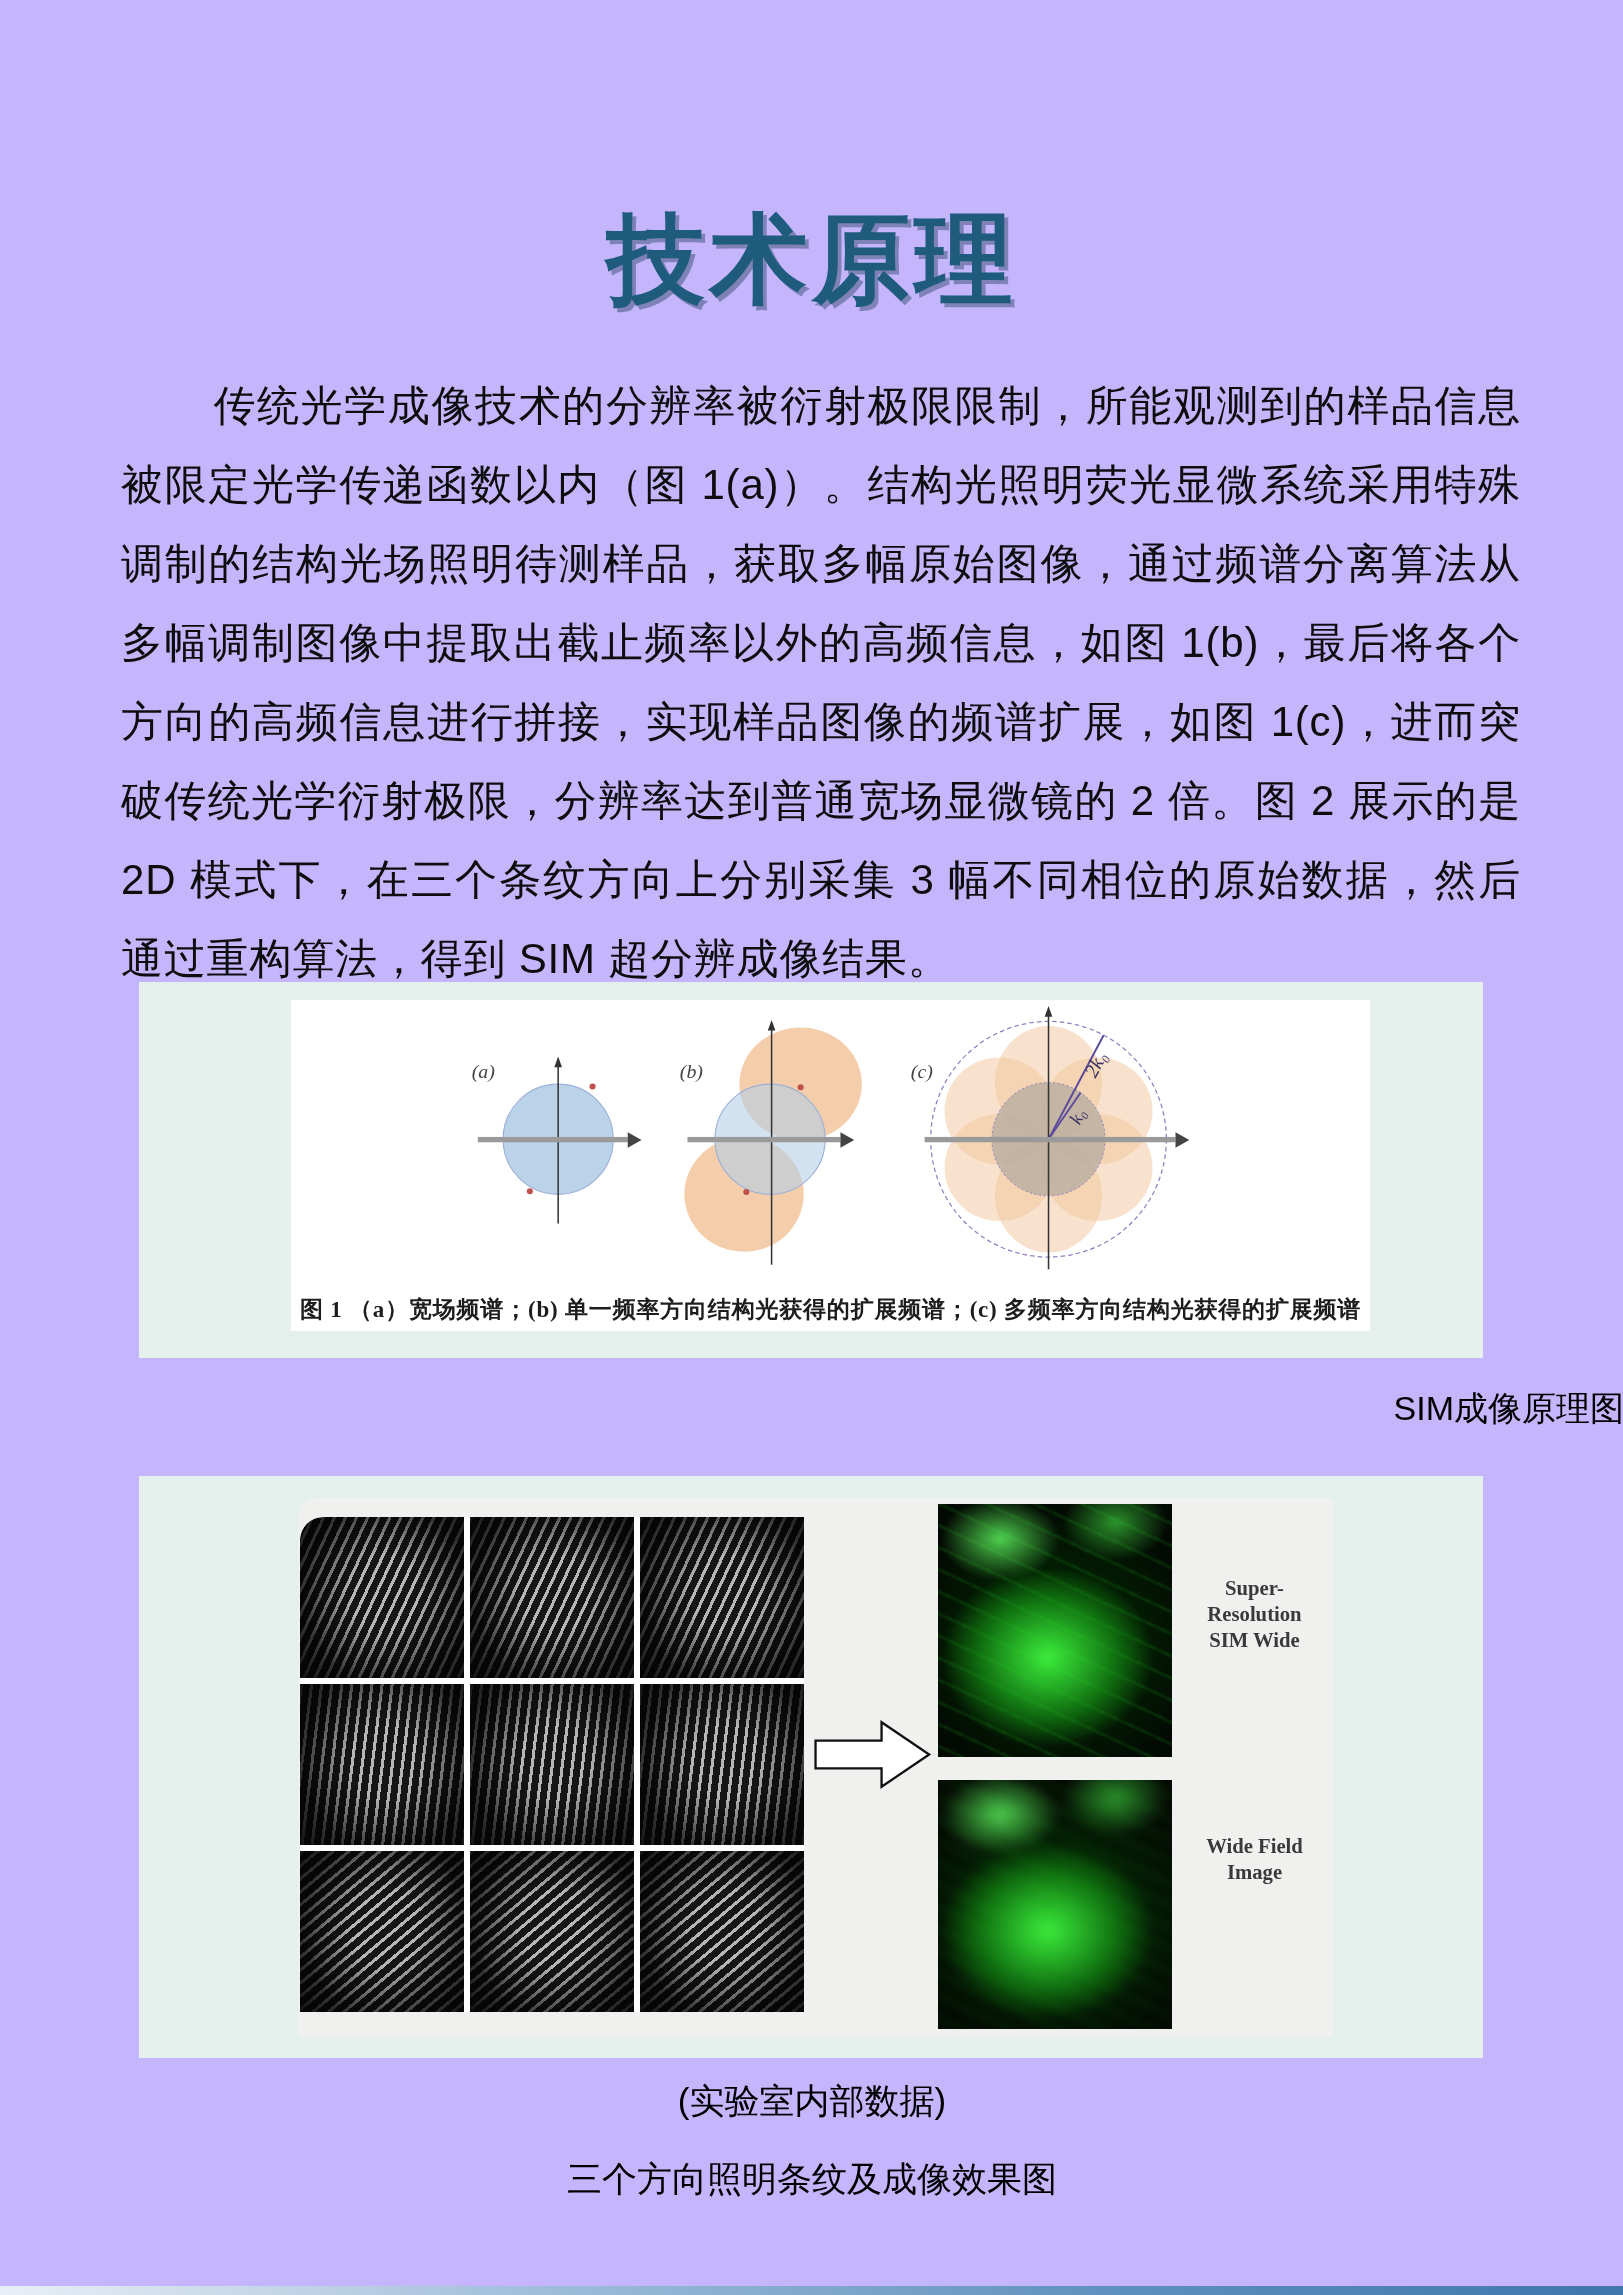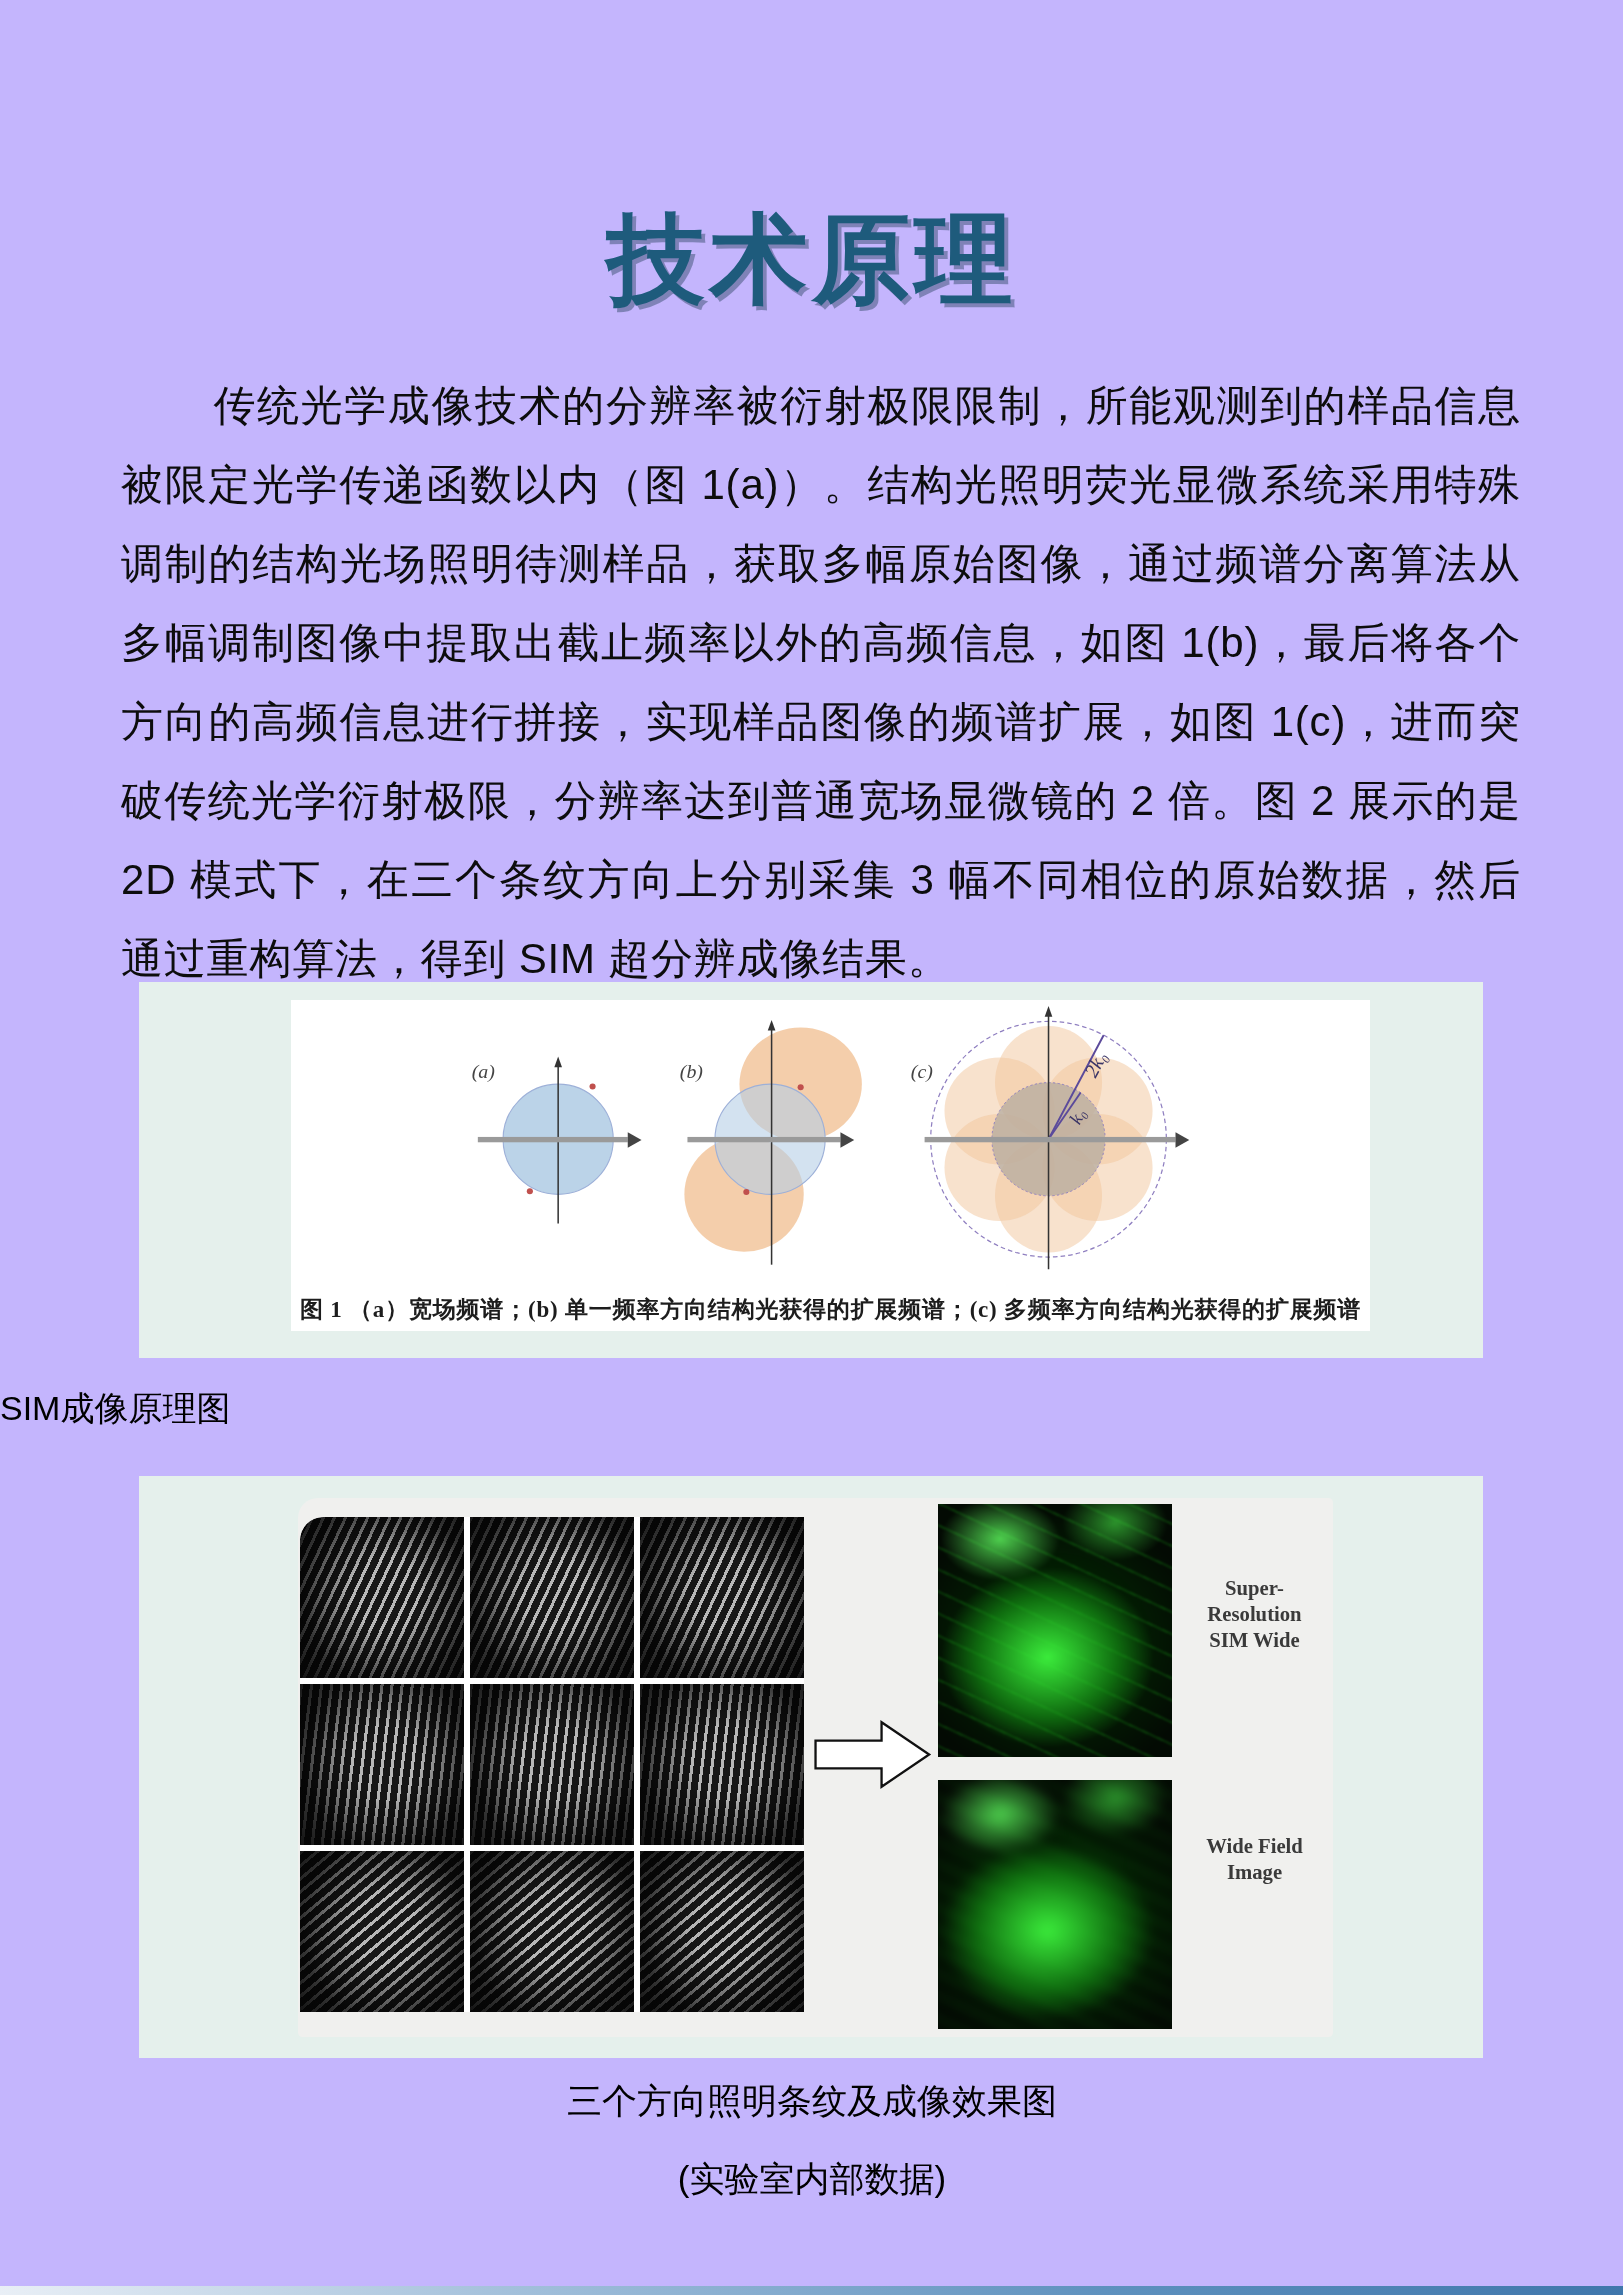--- a/index.html
+++ b/index.html
@@ -20,21 +20,21 @@
   .panel{position:absolute;left:139px;width:1344px;background:#e5f0ec;}
   .panel-fig1{top:982px;height:376px;}
   .panel-fig2{top:1476px;height:582px;font-family:Liberation Serif, serif;}
 
   .fig1-inner{position:absolute;left:152px;top:18.4px;width:1079px;height:331px;background:#ffffff;}
   .fig1-svg{position:absolute;left:0;top:0;}
   .fig1-caption{position:absolute;bottom:6.1px;left:0;width:100%;text-align:center;
     font-family:"Liberation Serif","DejaVu Serif",serif;font-weight:700;
     font-size:23px;color:#1d1d1d;letter-spacing:0.8px;margin-top:12px;}
 
-  .fig1-below-caption{position:absolute;top:1386px;left:0;width:100%;text-align:left;
+  .fig1-below-caption{position:absolute;top:1386px;left:0;width:100%;text-align:right;
     font-size:34px;color:#000;}
 
   
   .fig2-inner{position:absolute;left:159px;top:22px;width:1035px;height:539px;
     background:#f0f0ee;border-radius:20px 4.6px 4.6px 4.6px;}
 
   .raw-grid{position:absolute;left:1.5px;top:19px;display:grid;
     grid-template-columns:repeat(3,164px);grid-auto-rows:161px;gap:6.1px;
     background:#ffffff;border-radius:23px 0 0 0;overflow:hidden;}
   .cell{background:
@@ -159,19 +159,19 @@
 
       <div class="side-label label-sim">
         <div>Super-Resolution</div>
         <div>SIM Wide</div>
       </div>
       <div class="side-label label-wide">Wide Field Image</div>
     </div>
   </section>
 
   <div class="fig2-captions">
+    <div>(实验室内部数据)</div>
     <div>三个方向照明条纹及成像效果图</div>
-    <div>(实验室内部数据)</div>
   </div>
 
   <div class="bottom-bar"></div>
 </div>
 
 
 </body></html>

